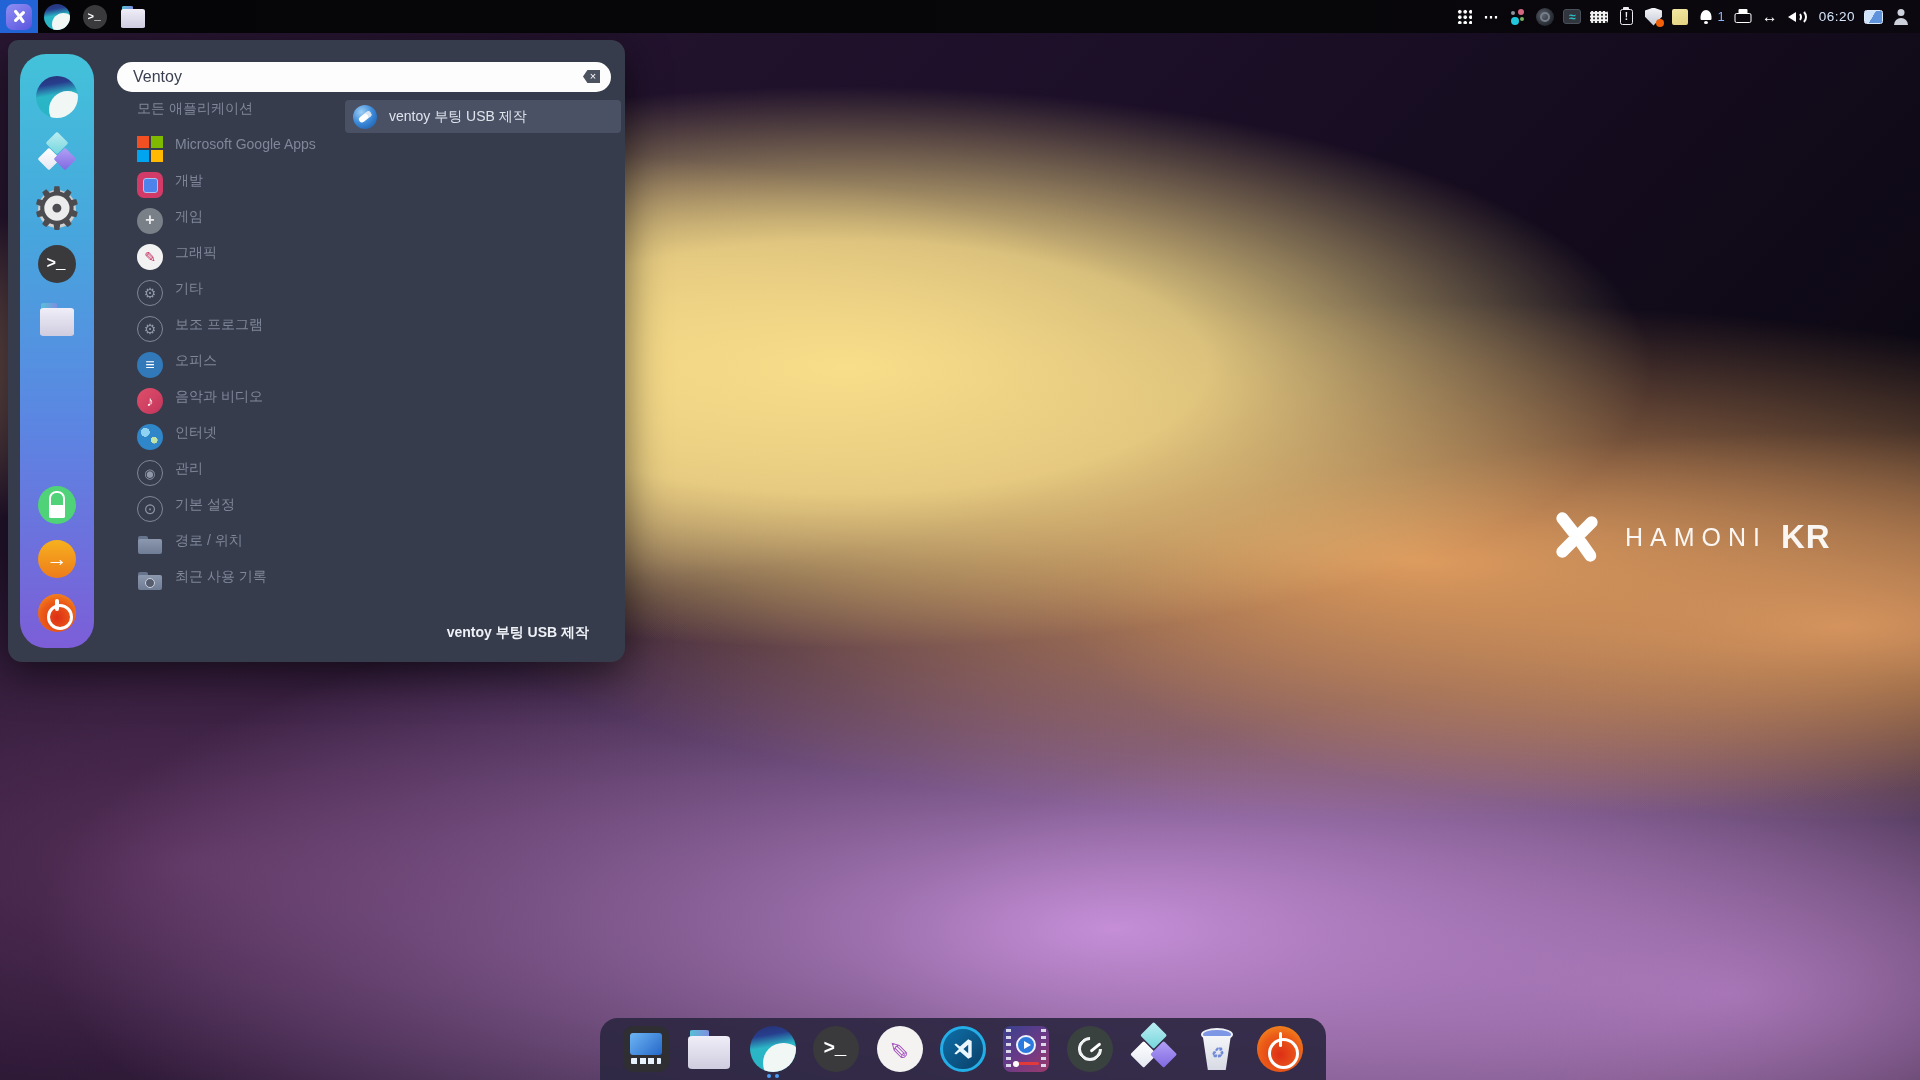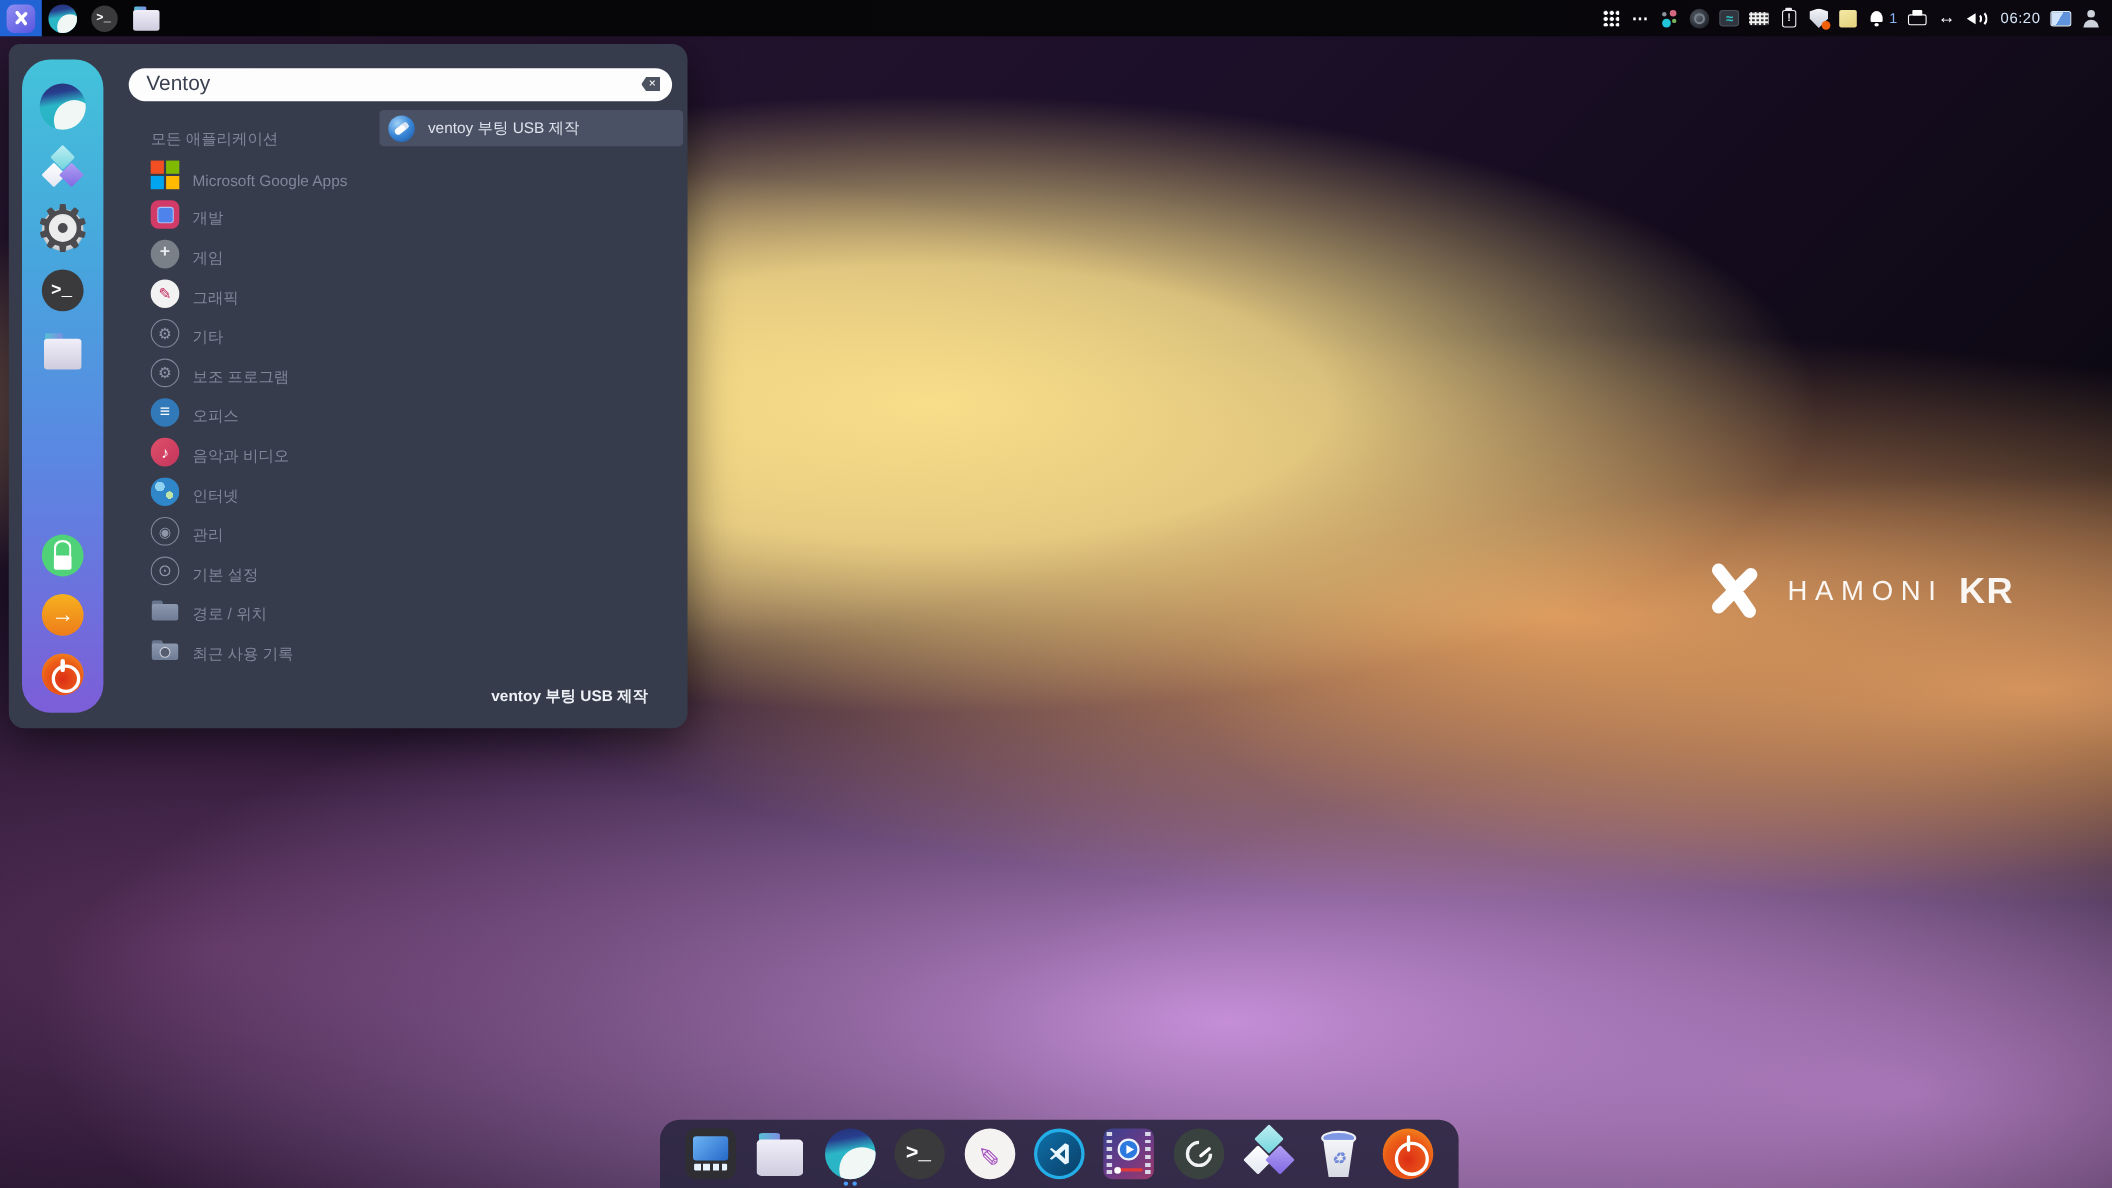--- a/index.html
+++ b/index.html
@@ -112,27 +112,27 @@
     background:linear-gradient(180deg, #43c2da 0%, #47a6dd 30%, #5b86e2 62%, #7c5ed8 100%);
     display:flex; flex-direction:column; align-items:center; padding:22px 0 16px; }
   .sb-group { display:flex; flex-direction:column; align-items:center; gap:17px; }
   .sb-bottom { margin-top:auto; gap:16px; }
   .sb-btn { background:none; border:none; cursor:pointer; padding:0; display:flex; }
   .sb-btn .ic { width:38px; height:38px; font-size:38px; }
   .sb-btn .ic-whale { width:42px; height:42px; }
 
   #search-box { position:absolute; left:109px; top:22px; width:494px; height:30px; }
   #search-input { width:100%; height:100%; border:none; outline:none; border-radius:15px; background:#fdfdfe;
-    padding:0 38px 0 16px; font-size:19px; color:#3a4050; font-family:"Liberation Sans", sans-serif; }
+    padding:0 38px 0 16px; font-size:16px; color:#3a4050; font-family:"Liberation Sans", sans-serif; }
   #search-clear { position:absolute; right:11px; top:8px; width:17px; height:13px; border:none; cursor:pointer;
     background:#4d5260; clip-path:polygon(26% 0, 100% 0, 100% 100%, 26% 100%, 0 50%); display:flex; align-items:center; justify-content:center; }
   #search-clear::after { content:'×'; color:#fdfdfe; font-size:11px; line-height:1; margin-left:3px; }
 
   #categories { position:absolute; left:117px; top:60px; width:216px; list-style:none; }
-  #categories li { height:36px; display:flex; align-items:flex-end; gap:12px; padding-left:12px; cursor:pointer; }
+  #categories li { height:36px; display:flex; align-items:flex-start; gap:12px; padding-left:12px; cursor:pointer; }
   .cat-label { color:#7f8799; font-size:14px; white-space:nowrap; }
   .cat-ic { width:26px; height:26px; border-radius:50%; display:flex; align-items:center; justify-content:center; flex:none; position:relative; }
   .cat-ms { border-radius:0; display:inline-grid; grid-template-columns:12px 12px; gap:2px; width:auto; height:auto; }
   .cat-ms i { width:12px; height:12px; }
   .cat-ms i:nth-child(1){ background:#f25022; } .cat-ms i:nth-child(2){ background:#7fba00; }
   .cat-ms i:nth-child(3){ background:#00a4ef; } .cat-ms i:nth-child(4){ background:#ffb900; }
   .cat-dev { border-radius:7px; background:#d23b67; }
   .cat-dev::after { content:''; width:13px; height:13px; background:#4f83ec; border:1.5px solid #a9c3f3; border-radius:3px; }
   .cat-games { background:#798088; }
   .cat-games::after { content:'+'; color:#e9eaee; font-size:16px; font-weight:bold; margin-top:-2px; }

